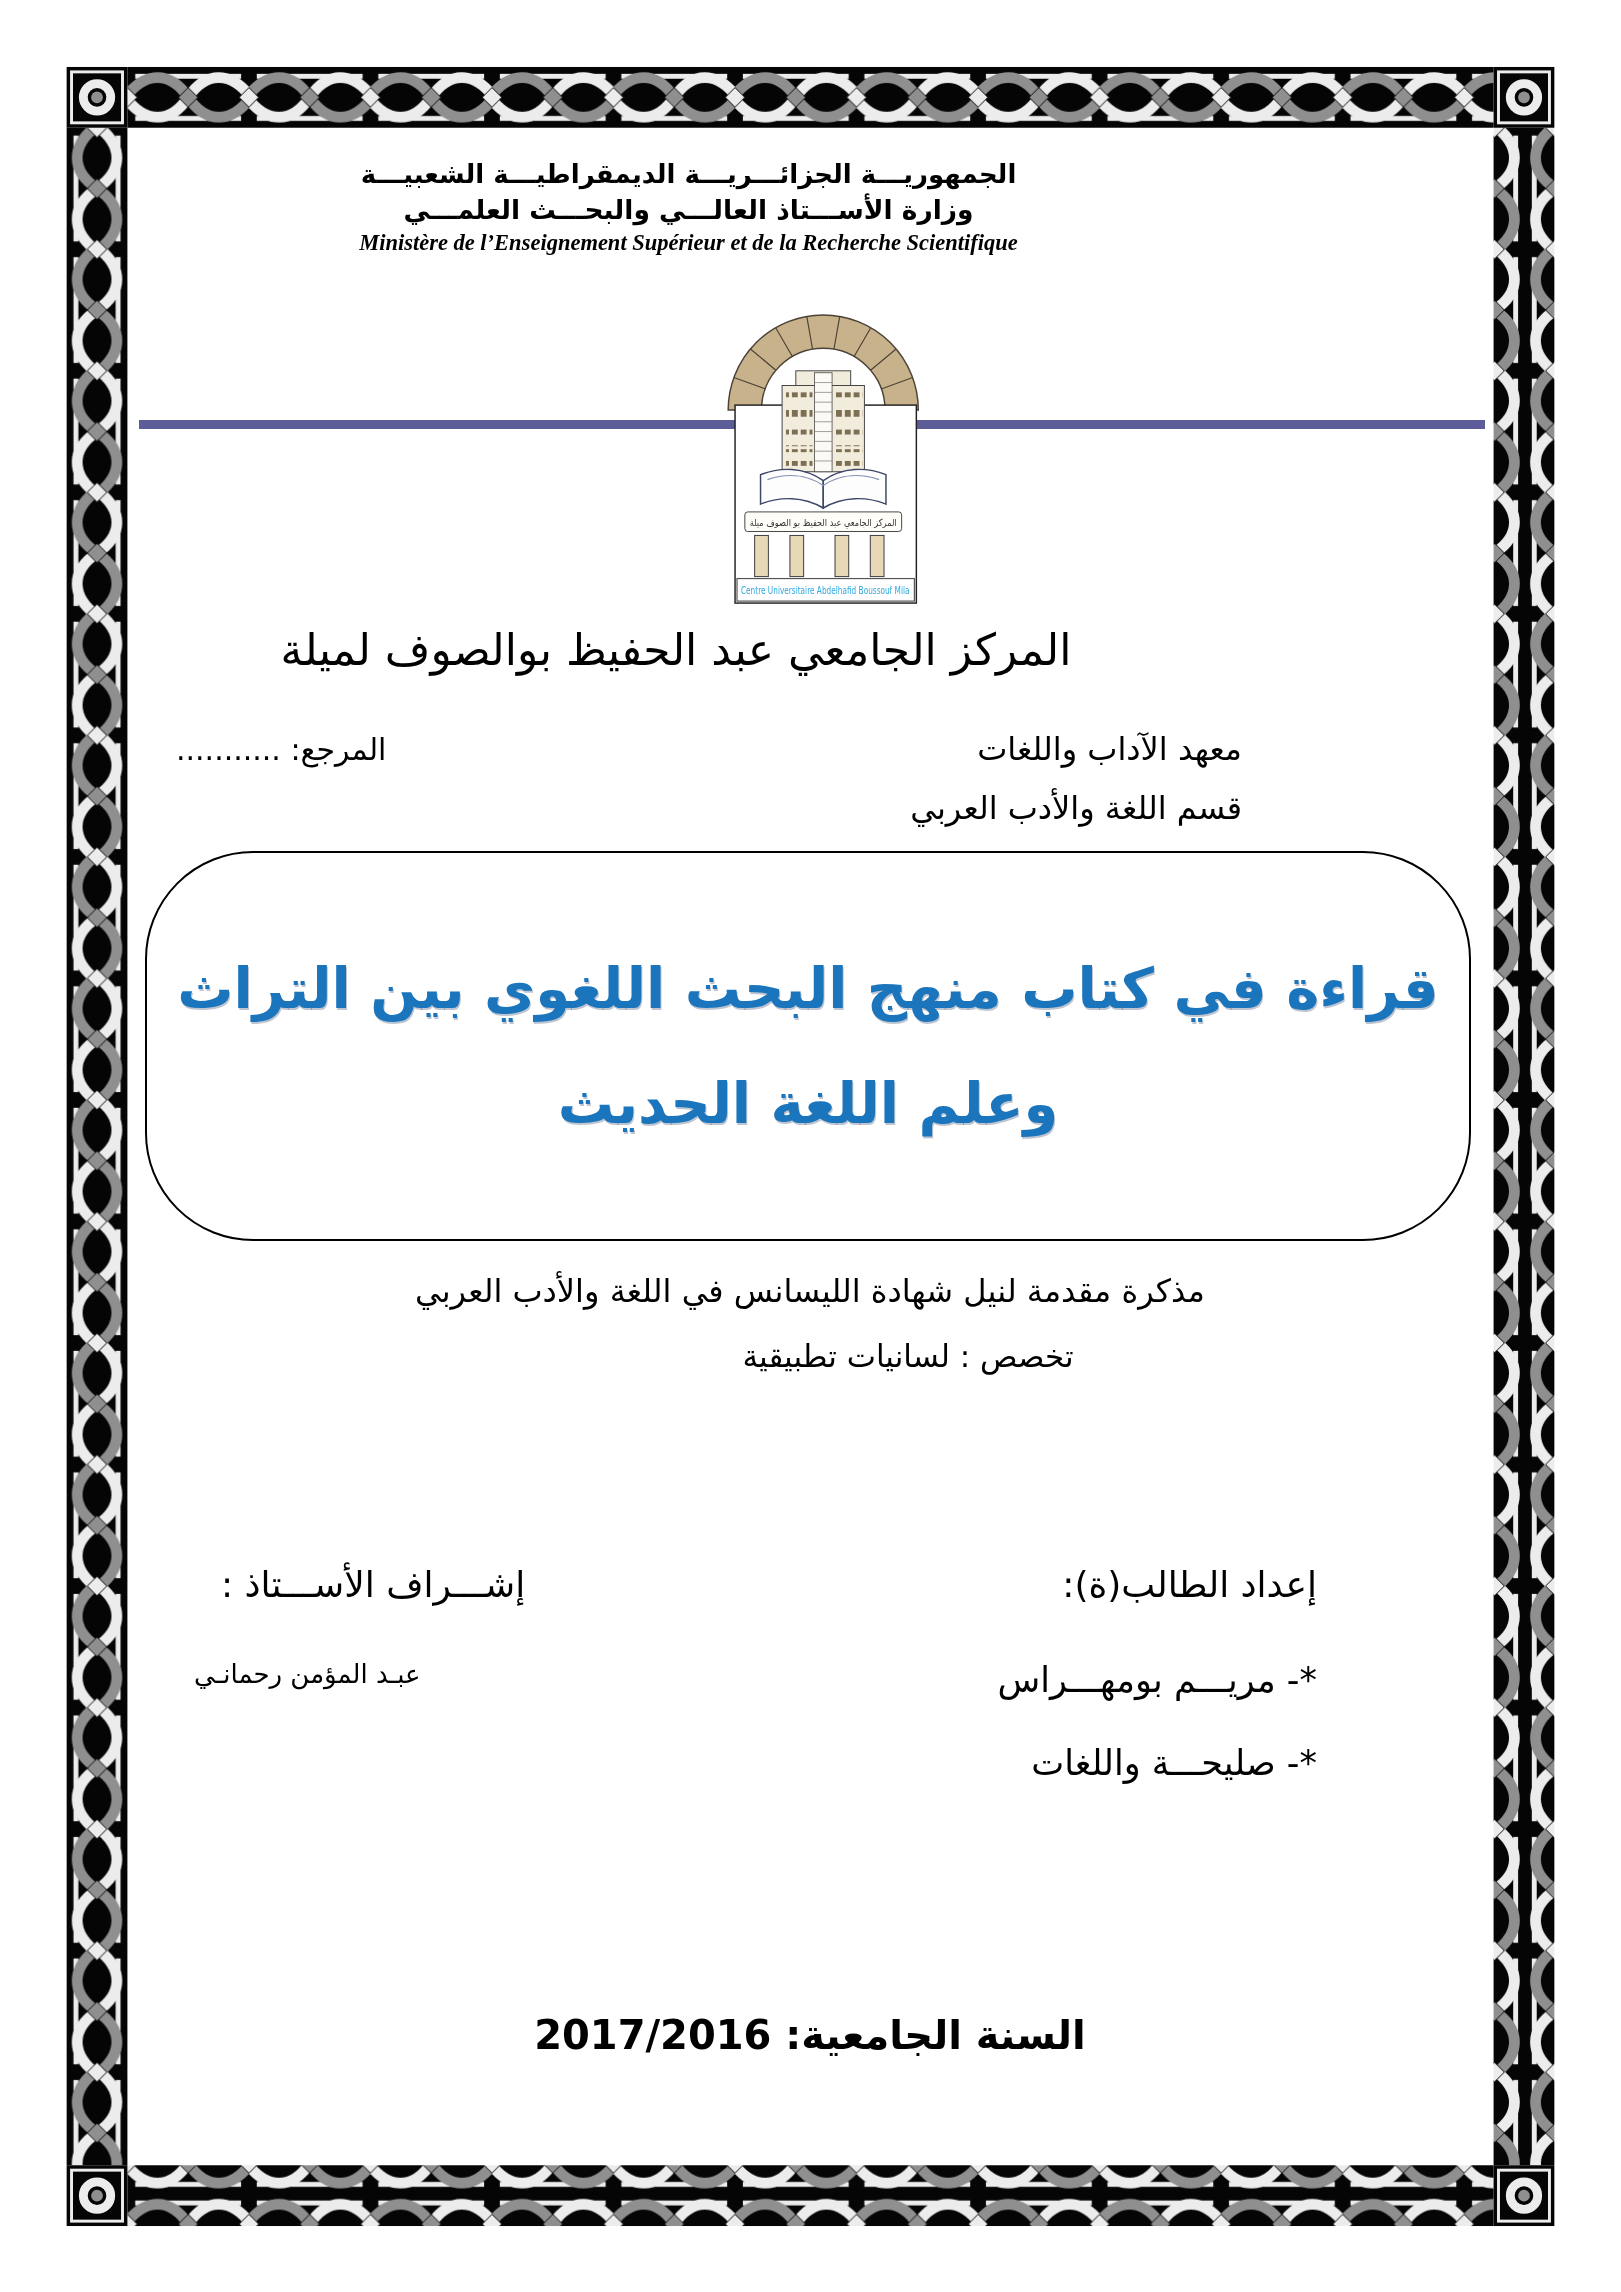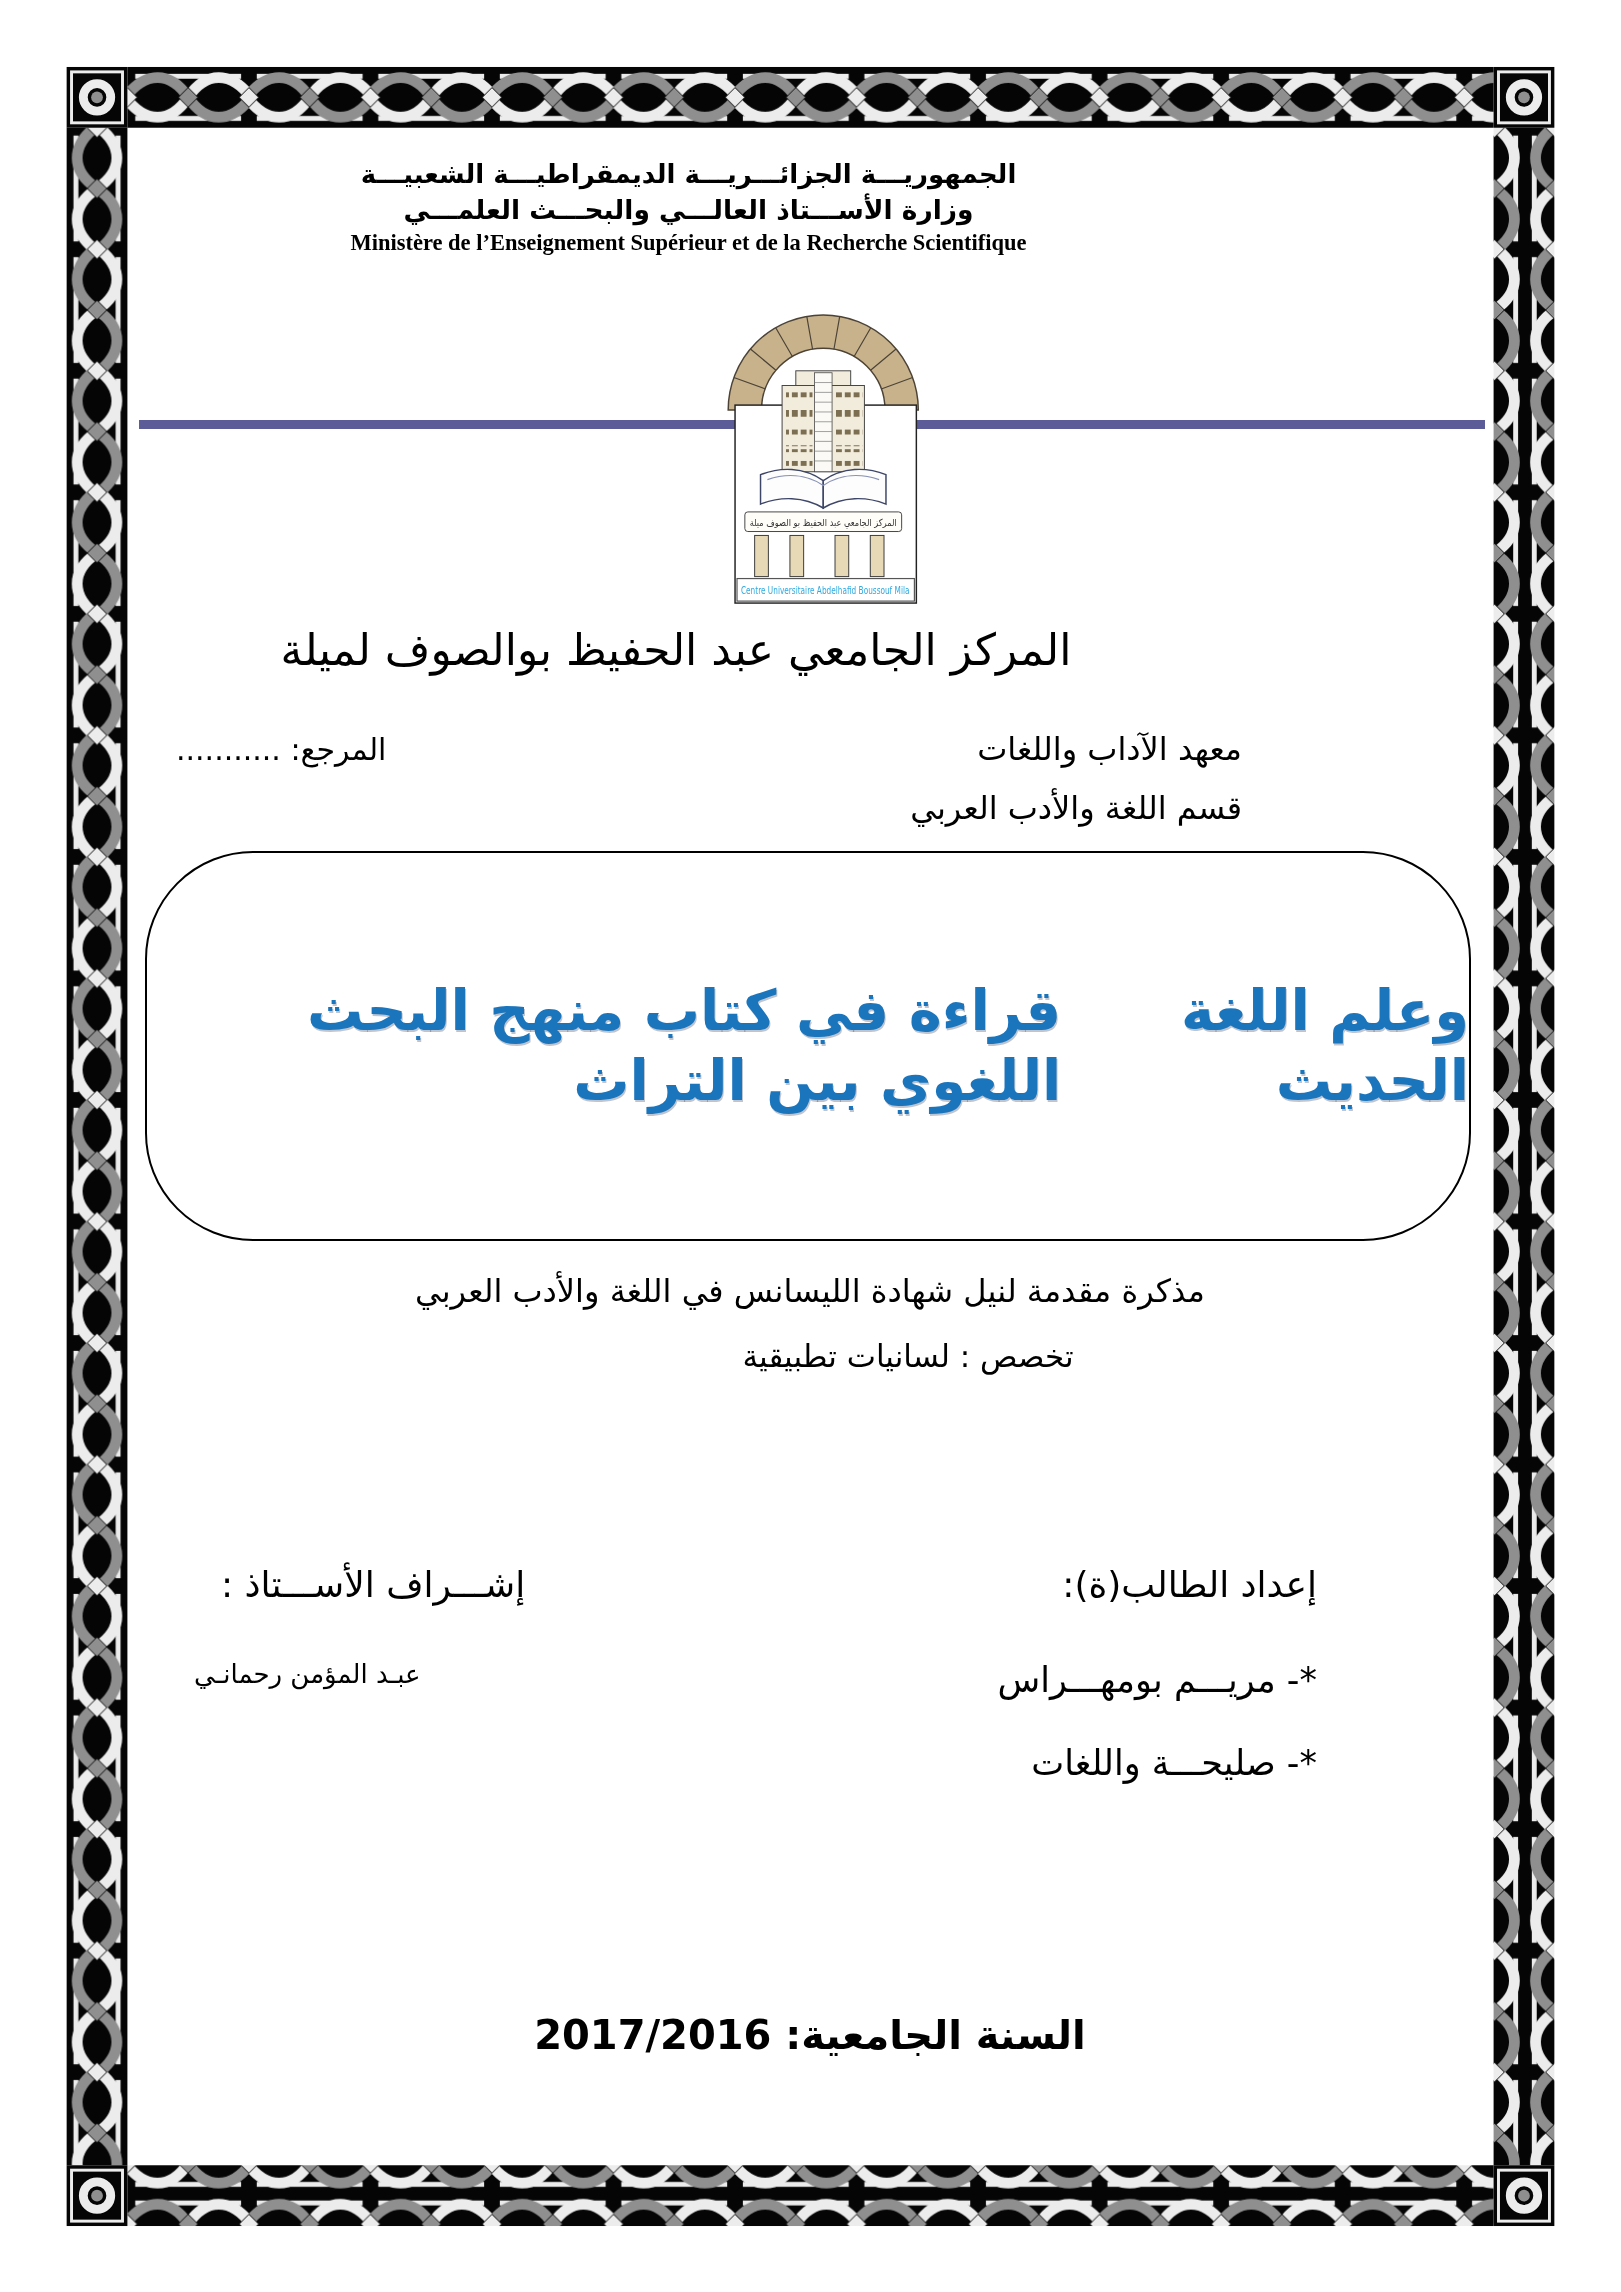--- a/index.html
+++ b/index.html
@@ -9,35 +9,35 @@
   }
   .abs{position:absolute;}
   .ar{direction:rtl;font-family:"DejaVu Sans",sans-serif;}
   .fr{font-family:"Liberation Serif",serif;font-weight:bold;}
 
   
   .header-block{left:93px;top:157px;width:1191px;text-align:center;line-height:1.32;}
   .hl-ar1{font-size:26px;font-weight:bold;}
   .hl-fr1{font-size:24.5px;}
   .hl-ar2{font-size:26.5px;font-weight:bold;margin-top:2px;}
-  .hl-fr2{font-size:22.5px;}
+  .hl-fr2{font-size:22.5px;font-style:italic;}
 
   
   .divider{left:139px;top:420px;width:1346px;height:8.8px;background:#5c5c99;}
 
   
   .center-name{left:93px;top:617px;width:1166px;text-align:center;font-size:44px;line-height:1.5;}
   .institute{top:727px;right:379px;font-size:32px;line-height:1.4;}
   .reference{top:729px;left:176px;font-size:30px;line-height:1.4;}
   .department{top:786px;right:379px;font-size:32px;line-height:1.4;}
 
   
   .title-box{
     left:145px;top:851px;width:1322px;height:386px;border:2px solid #000;border-radius:108px;
-    display:flex;flex-direction:row;align-items:center;justify-content:center;gap:45px;
+    display:flex;flex-direction:column;align-items:center;justify-content:center;gap:45px;
   }
   .title-line{
     direction:rtl;font-size:56px;font-weight:bold;color:#1b75bc;line-height:1.25;
     text-shadow:1px 2px 0 rgba(25,45,85,0.28);
   }
 
   .memo{left:127px;top:1269px;width:1366px;text-align:center;font-size:32px;line-height:1.4;}
   .specialty{left:127px;top:1335px;width:1562px;text-align:center;font-size:31px;line-height:1.4;}
 
   

